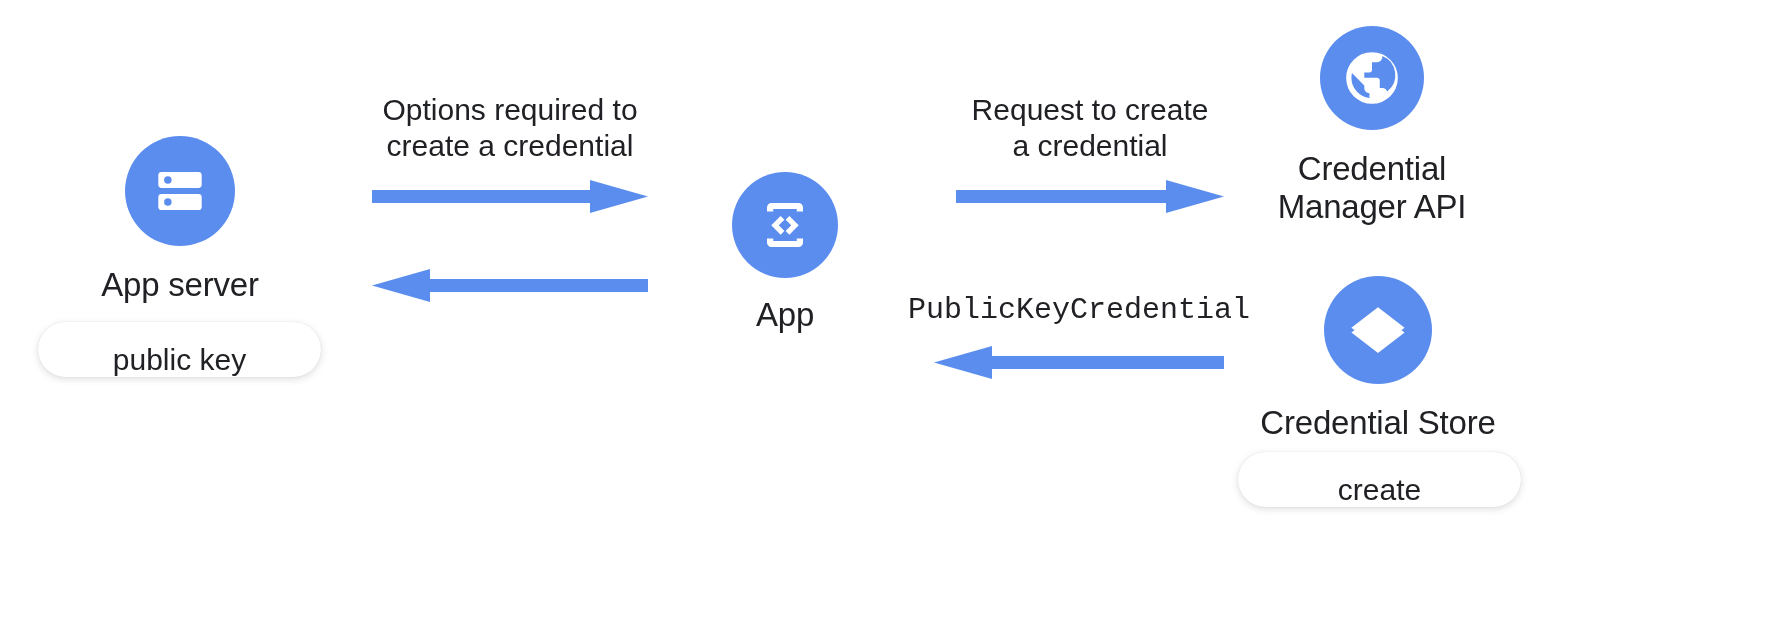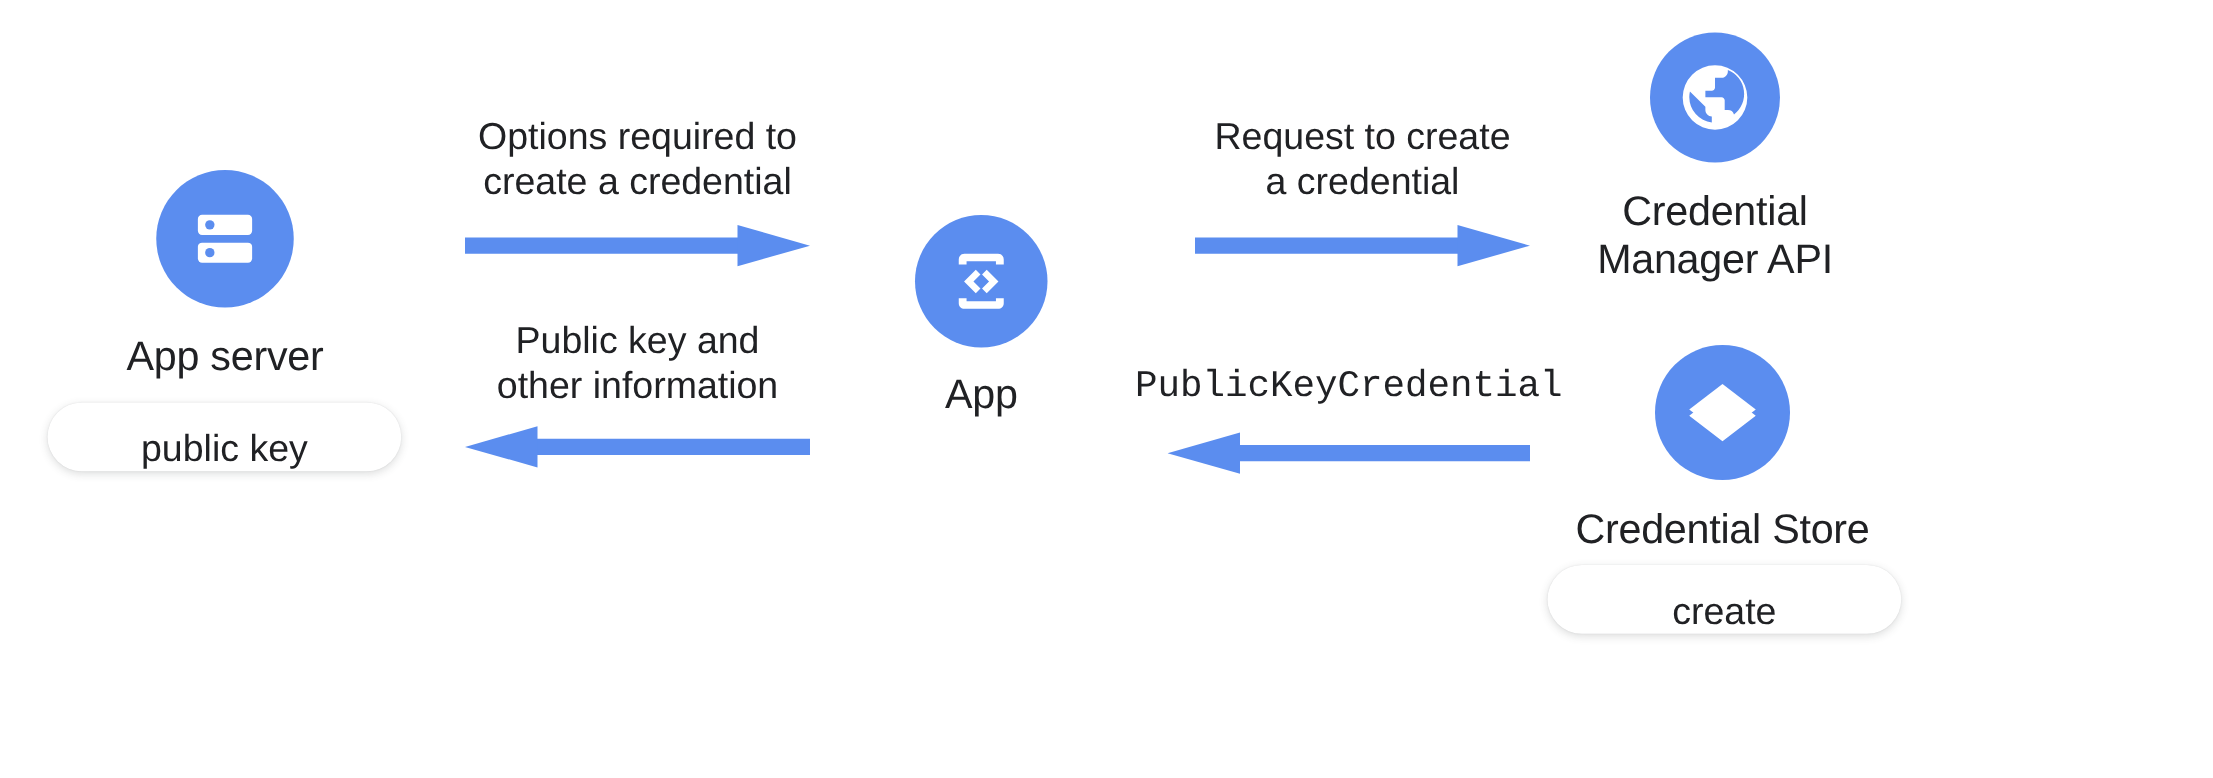--- a/index.html
+++ b/index.html
@@ -83,22 +83,20 @@
 create a credential</div>
     <div class="arrow" style="margin-top:12px;">
       <svg width="276" height="40" viewBox="0 0 276 40">
         <rect x="0" y="14" width="228" height="13" fill="#5b8def"></rect>
         <polygon points="218,4 276,20.5 218,37" fill="#5b8def"></polygon>
       </svg>
     </div>
   </div>
 
   <div class="flow" style="left:355px;top:255px;width:310px;">
-    <div class="flow-caption">Public key and
-other information</div>
     <div class="arrow" style="margin-top:10px;">
       <svg width="276" height="40" viewBox="0 0 276 40">
         <rect x="48" y="14" width="228" height="13" fill="#5b8def"></rect>
         <polygon points="58,4 0,20.5 58,37" fill="#5b8def"></polygon>
       </svg>
     </div>
   </div>
 
   <div class="node" style="left:700px;top:172px;width:170px;">
     <div class="circle" style="width:106px;height:106px;">

